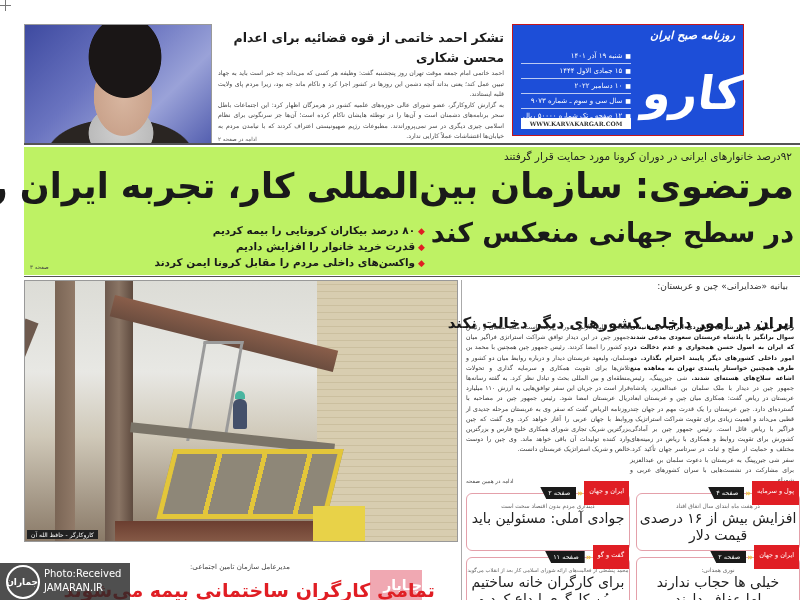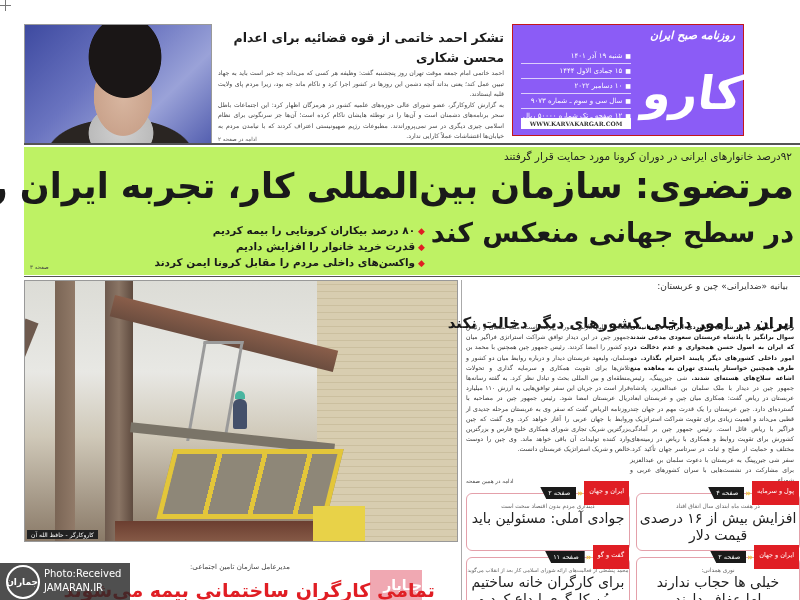--- a/index.html
+++ b/index.html
@@ -5,21 +5,21 @@
   * { box-sizing: border-box; margin: 0; padding: 0; }
   html, body { width: 800px; height: 600px; overflow: hidden; background: #ffffff; }
   body { font-family: "DejaVu Sans", sans-serif; position: relative; color: #1a1a1a; }
 
   .crosshair { position: absolute; left: 0; top: 0; width: 12px; height: 12px; }
   .crosshair::before, .crosshair::after { content: ""; position: absolute; background: #777; }
   .crosshair::before { left: 5px; top: 0; width: 1px; height: 11px; }
   .crosshair::after { left: 0; top: 5px; width: 11px; height: 1px; }
 
   
-  .masthead { position: absolute; left: 512px; top: 24px; width: 232px; height: 112px; background: #8b5cf6; border: 1px solid #c4161c; }
+  .masthead { position: absolute; left: 512px; top: 24px; width: 232px; height: 112px; background: #1d4ed8; border: 1px solid #c4161c; }
   .masthead .tagline { position: absolute; right: 8px; top: 4px; color: #fff; font-family: "DejaVu Serif", serif; font-style: italic; font-size: 11px; font-weight: bold; direction: rtl; }
   .masthead .logo { position: absolute; right: 6px; top: 30px; color: #fff; font-family: "DejaVu Sans", sans-serif; font-weight: bold; font-size: 46px; line-height: 76px; direction: rtl; transform: skewX(-8deg); letter-spacing: -1px; }
   .masthead .info { position: absolute; left: 8px; top: 24px; width: 110px; direction: rtl; }
   .masthead .info .row { color: #fff; font-size: 7px; line-height: 14px; border-bottom: 1px solid rgba(255,255,255,0.7); white-space: nowrap; text-align: right; }
   .masthead .info .row::before { content: "\25A0"; font-size: 6px; margin-left: 3px; }
   .masthead .url { position: absolute; left: 8px; bottom: 6px; width: 110px; height: 11px; background: #fff; color: #333; font-family: "DejaVu Serif", serif; font-size: 6px; font-weight: bold; text-align: center; line-height: 11px; }
 
   .rule { position: absolute; height: 2px; background: #555; }
 
   

